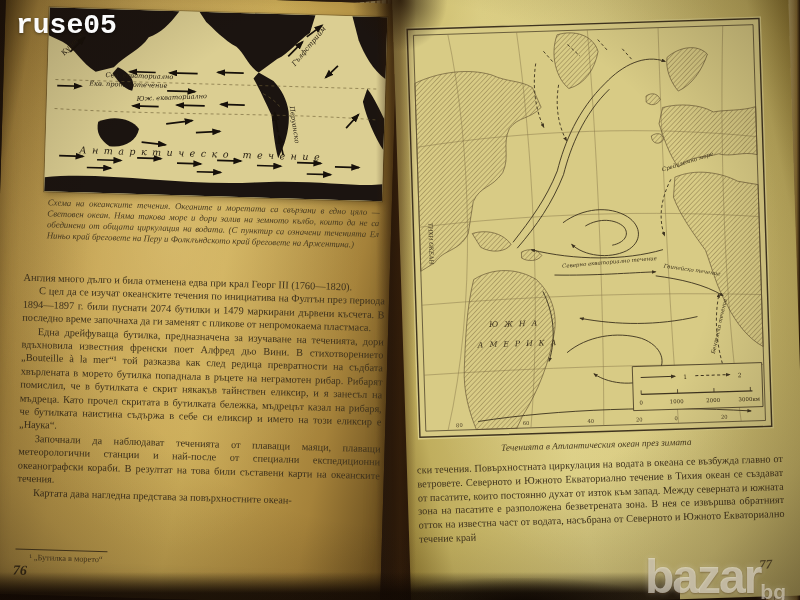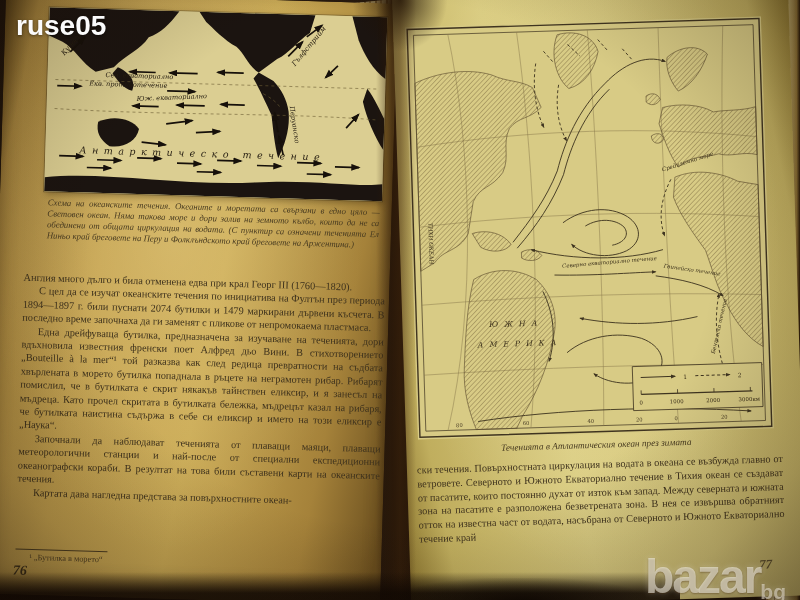--- a/index.html
+++ b/index.html
@@ -59,21 +59,21 @@
   
   .gutter{position:absolute;left:376px;top:0;width:40px;height:600px;z-index:4;
     background:linear-gradient(90deg,rgba(40,22,6,0),rgba(45,25,7,.55) 40%,rgba(60,34,10,.5) 60%,rgba(40,22,6,0));}
   .bottom-dark{position:absolute;left:0;top:572px;width:680px;height:28px;z-index:5;
     background:linear-gradient(180deg,rgba(18,9,4,0),rgba(16,8,3,.88) 75%);}
   .bottom-blob{position:absolute;left:396px;top:578px;width:250px;height:24px;z-index:5;
     background:radial-gradient(ellipse at 50% 100%,rgba(12,6,2,.95),rgba(12,6,2,0) 75%);}
   .vignette{position:absolute;inset:0;z-index:6;pointer-events:none;
     background:radial-gradient(ellipse at 50% 44%,rgba(0,0,0,0) 55%,rgba(25,13,4,.22) 82%,rgba(18,9,3,.45) 100%);}
   .wm-user{position:absolute;left:16px;top:10px;z-index:9;margin:0;
-    font-family:Liberation Sans, sans-serif;font-weight:bold;font-size:28px;color:#fbfbfb;
+    font-family:Liberation Mono, monospace;font-weight:bold;font-size:28px;color:#fbfbfb;
     text-shadow:0 1px 3px rgba(0,0,0,.45);}
   .wm-bazar{position:absolute;right:14px;bottom:-4px;z-index:9;margin:0;
     font-family:"Liberation Sans",sans-serif;font-weight:bold;font-size:48px;letter-spacing:-2px;
     color:rgba(250,247,238,.55);text-shadow:0 1px 2px rgba(70,45,12,.45),0 0 6px rgba(255,255,250,.25);}
   .wm-bazar .bg{font-size:21px;letter-spacing:0;vertical-align:-6px;color:rgba(250,247,238,.5);}
 
   svg text{font-family:"DejaVu Serif",serif;}
 </style>
 </head>
 <body>

